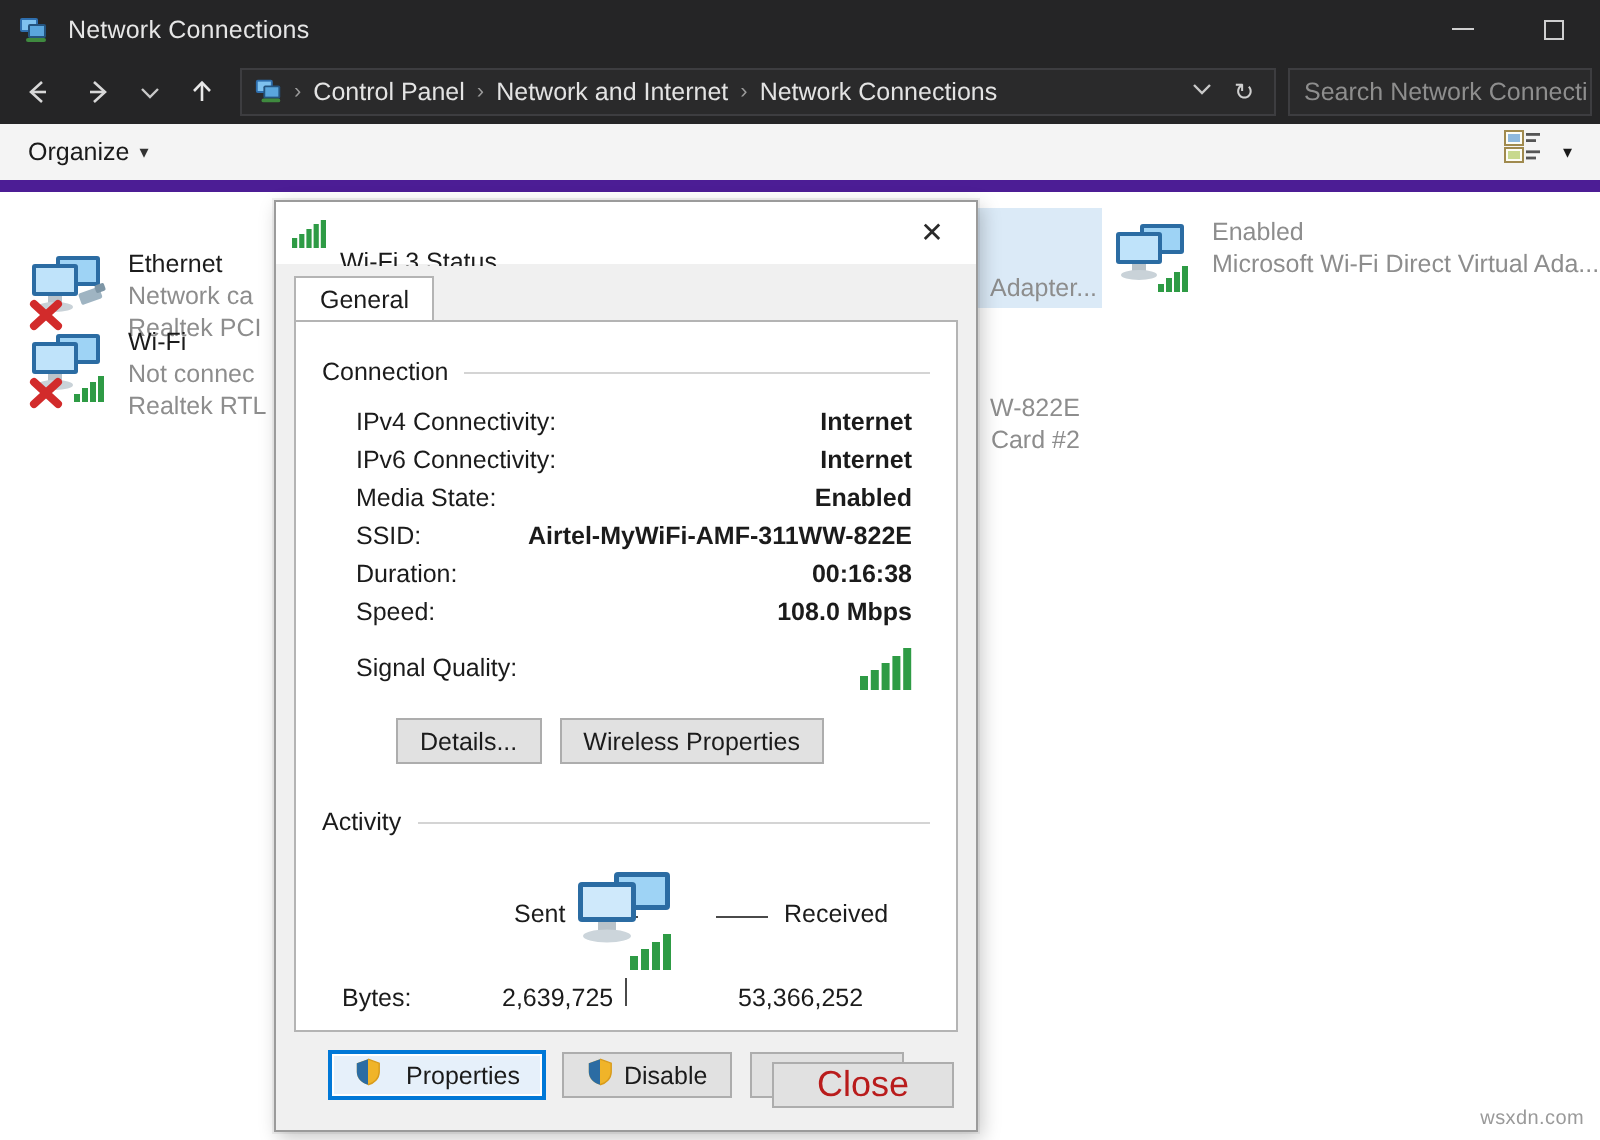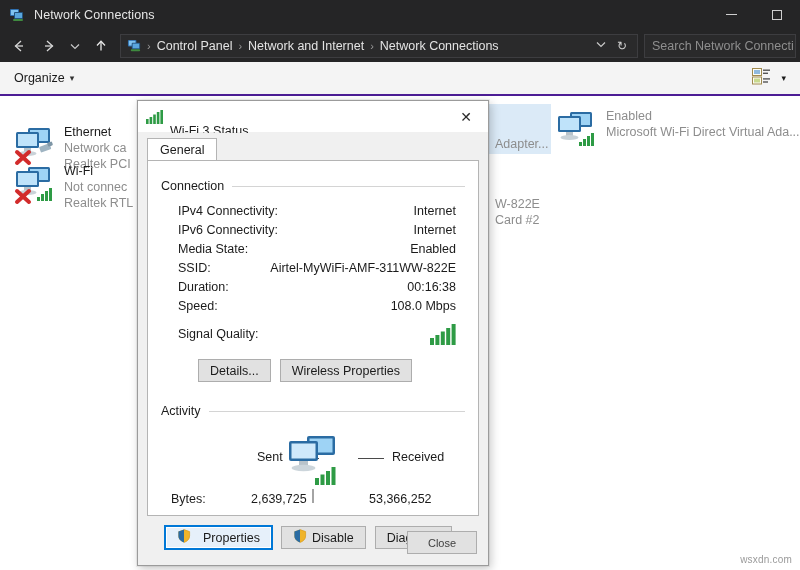--- a/index.html
+++ b/index.html
@@ -50,21 +50,21 @@
   .crumb-tail { margin-left: auto; display: flex; align-items: center; gap: 2px; padding-right: 2px; }
   .crumb-tail span { color: #cfcfcf; font-size: 12px; padding: 0 4px; }
   .searchbox {
     width: 152px; height: 24px; border: 1px solid #3d3d40; background: #2a2a2b;
     display:flex; align-items:center; padding-left: 7px; flex: none; overflow: hidden;
   }
   .searchbox span { font-size: 12.5px; color: #8e8e8e; white-space: nowrap; }
 
   
   .cmdbar {
-    height: 34px; background: #f4f4f4; border-bottom: 2px solid #4c1d95;
+    height: 34px; background: #f4f4f4; border-bottom: 6px solid #4c1d95;
     display: flex; align-items: center; padding: 0 14px; position: relative;
   }
   .cmd-organize { font-size: 12.5px; color: #1a1a1a; }
   .cmd-caret { font-size: 9px; color: #333; margin-left: 5px; }
   .cmd-right { margin-left: auto; display:flex; align-items:center; gap: 9px; }
   .view-caret { font-size: 9px; color: #1a1a1a; }
 
   
   .content { position: absolute; left:0; top: 96px; right:0; bottom:0; background:#fff; }
   .conn-item {
@@ -109,21 +109,21 @@
   }
 
   .group { position: absolute; left: 13px; right: 13px; }
   .group-head { display: flex; align-items: center; }
   .group-head .gh-label { font-size: 12.5px; color: #1b1b1b; padding-right: 8px; white-space: nowrap; }
   .group-head .gh-rule { flex: 1; height: 1px; background: #d4d4d4; }
 
   .rows { margin-top: 8px; padding: 0 9px 0 17px; }
   .row { display: flex; align-items: center; height: 19px; }
   .row .lbl { font-size: 12.5px; color: #1b1b1b; }
-  .row .val { margin-left: auto; font-size: 12.5px; color: #1b1b1b; white-space: nowrap; }
+  .row .val { margin-left: auto; font-size: 12.5px; color: #1b1b1b; white-space: nowrap; font-weight: bold; }
   .row.tall { height: 26px; }
 
   .btnrow { display: flex; gap: 9px; margin-top: 12px; padding-left: 37px; }
   .btn {
     height: 23px; min-width: 62px; padding: 0 11px;
     background: #e1e1e1; border: 1px solid #adadad;
     font-size: 12.5px; color: #1b1b1b;
     display:flex; align-items:center; justify-content:center; gap:5px;
   }
   .btn.focused { border: 1px solid #0078d7; box-shadow: inset 0 0 0 1px #fff, 0 0 0 1px #0078d7; background:#e6f0fa;gap:12px; }
@@ -134,22 +134,22 @@
     width: 86px; display:flex; flex-direction: column; align-items:center;
   }
   .act-line { position: absolute; top: 24px; height: 1px; background: #4a4a4a; width: 26px; }
   .act-label { position: absolute; top: 16px; font-size: 12.5px; color: #1b1b1b; }
   .act-bytes-label { position: absolute; top: 58px; left: 10px; font-size: 12.5px; color:#1b1b1b; }
   .act-bytes-val { position: absolute; top: 58px; font-size: 12.5px; color:#1b1b1b; }
   .act-divider { position: absolute; top: 55px; left: 50%; transform: translateX(-50%); width:1px; height:14px; background:#4a4a4a; }
 
   .dlg-footer { position: absolute; right: 11px; bottom: 11px; }
   .btn-close-dlg {
-    width: 70px; height: 23px; background: #e1e1e1; border: 1px solid #adadad;
-    font-size: 11px; color:#404040; display:flex; align-items:center; justify-content:center;
+    width: 91px; height: 23px; background: #e1e1e1; border: 1px solid #adadad;
+    font-size: 18px; color:#b91c1c; display:flex; align-items:center; justify-content:center;
   }
 
   .watermark {
     position: absolute; right: 8px; bottom: 5px;
     font-size: 10px; color: #9a9a9a; letter-spacing: .2px;
   }
   .bg-strip { position: absolute; left: 0; right: 0; bottom: 0; height: 22px; background: #ffffff; }
 </style>
 </head>
 <body>
@@ -329,21 +329,21 @@
             <rect x="37" y="25" width="3" height="13"></rect>
           </g>
         </svg>
       </div>
       <div class="conn-text">
         <div class="conn-status">Enabled</div>
         <div class="conn-device">Microsoft Wi-Fi Direct Virtual Ada...</div>
       </div>
     </div>
 
-    <div class="conn-item" style="left:489px; top:96px; display:block;">
+    <div class="conn-item" style="left:489px; top:96px; display:block;text-align:right;">
       <div class="conn-status">W-822E</div>
       <div class="conn-device">Card #2</div>
     </div>
 
   </div>
 
   <div class="bg-strip"></div>
   <div class="watermark">wsxdn.com</div>
 </div>
 

